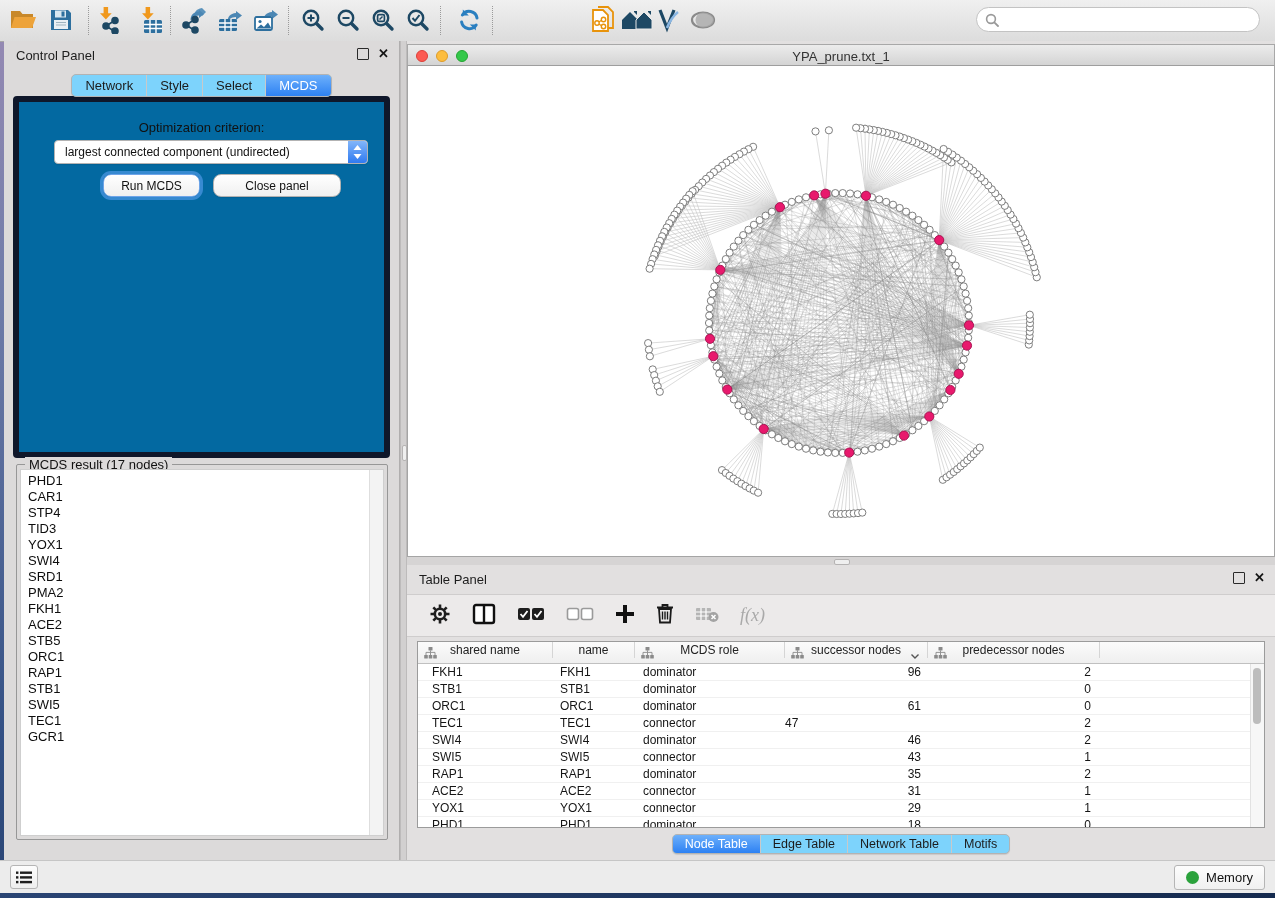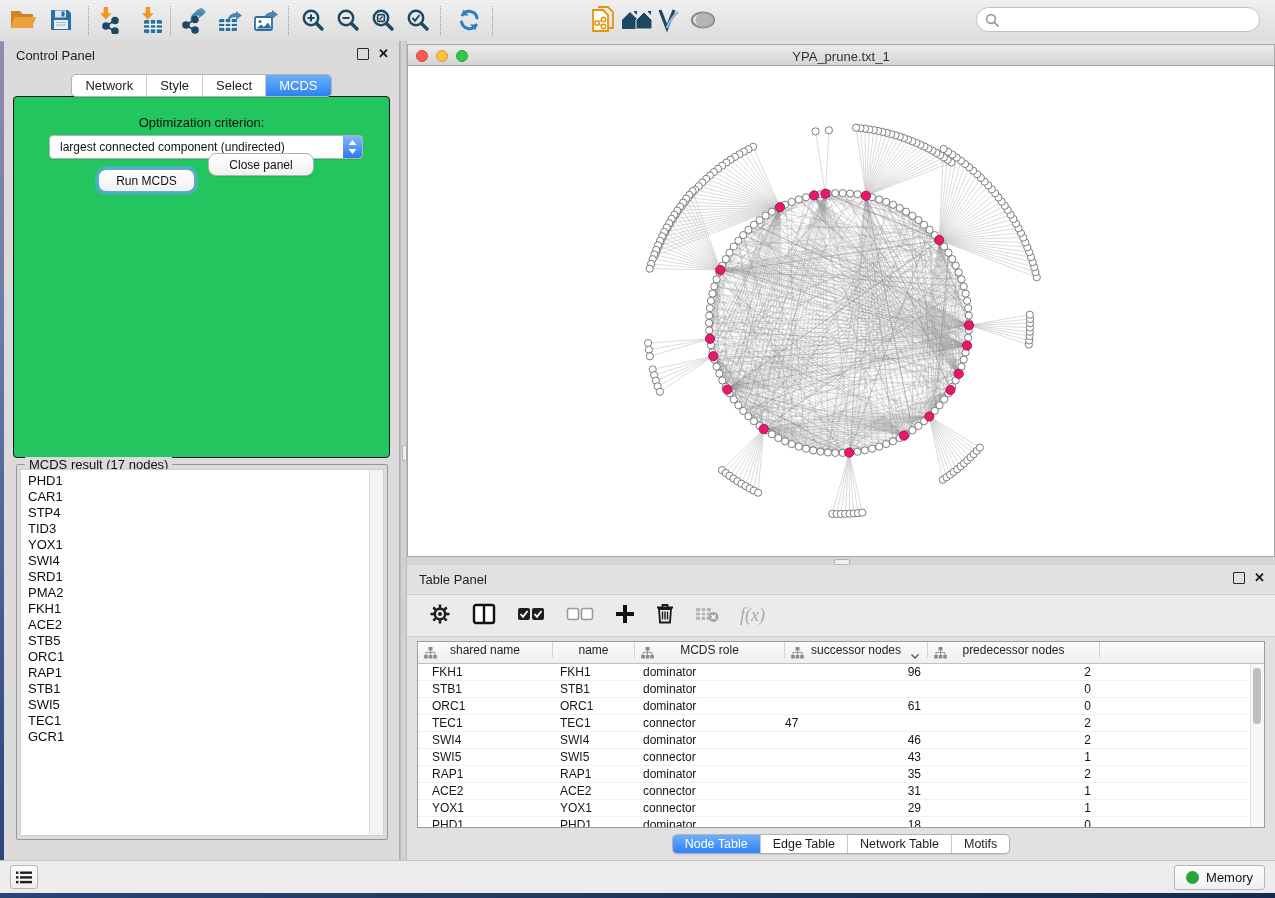--- a/index.html
+++ b/index.html
@@ -19,28 +19,28 @@
   .vsplit{position:absolute;left:400px;top:41px;width:7px;height:819px;background:#d2d0d0;border-left:1px solid #bdbbbb;border-right:1px solid #bdbbbb;box-sizing:border-box;}
   .vsplit .grip{position:absolute;left:1px;top:404px;width:3px;height:14px;background:#efefef;border:1px solid #b5b3b3;border-radius:2px;}
   .rightcol{position:absolute;left:407px;top:41px;width:868px;height:819px;background:#e2e0e0;}
   
   .phead{position:relative;height:29px;}
   .phead .ptitle{position:absolute;left:12px;top:7px;font-size:13px;color:#1d1d1d;}
   .wbtns{position:absolute;right:10px;top:7px;display:flex;gap:9px;align-items:center;}
   .float-ico{width:10px;height:10px;border:1.6px solid #2a2a2a;border-radius:1px;display:inline-block;}
   .close-ico{font-size:13px;font-weight:bold;color:#151515;line-height:10px;}
   
-  .seg{display:inline-flex;background:#ffffff;border:1px solid #b3b3b3;border-radius:5px;overflow:hidden;box-shadow:0 1px 1px rgba(0,0,0,.10);}
+  .seg{display:inline-flex;background:#7dd3fc;border:1px solid #b3b3b3;border-radius:5px;overflow:hidden;box-shadow:0 1px 1px rgba(0,0,0,.10);}
   .seg .tab{padding:2px 13px;font-size:13px;color:#1c1c1c;border-right:1px solid #c9c9c9;line-height:17px;white-space:nowrap;}
   .seg .tab:last-child{border-right:none;}
   .seg .tab.active{background:linear-gradient(#6db0fb,#2d81f3);color:#fff;}
   .seg.small .tab{font-size:12.5px;padding:1px 12px;line-height:16px;}
   
   .cp-tabsrow{position:absolute;left:0;top:33px;width:100%;display:flex;justify-content:center;z-index:3;}
-  .cp-box{position:absolute;left:9px;top:55px;width:377px;height:362px;background:#22c55e;border:1px solid #0f172a;border-radius:4px;box-sizing:border-box;}
+  .cp-box{position:absolute;left:9px;top:55px;width:377px;height:362px;background:#0369a1;border:6px solid #0f172a;border-radius:4px;box-sizing:border-box;}
   .opt-label{position:absolute;left:0;top:18px;width:100%;text-align:center;font-size:13px;color:#111;}
   .dropdown{position:absolute;left:35px;top:38px;width:314px;height:24px;background:#fff;border:1px solid #b3b3b3;border-radius:4px;
     display:flex;align-items:center;box-sizing:border-box;box-shadow:0 1px 1px rgba(0,0,0,.08);}
   .dropdown .dval{flex:1;font-size:12px;color:#111;padding-left:10px;white-space:nowrap;}
   .dropdown .stepper{width:19px;height:22px;border-radius:0 3px 3px 0;background:linear-gradient(#82b6fa,#2f7af0);
     display:flex;flex-direction:column;align-items:center;justify-content:center;gap:2px;}
   .macbtn{position:absolute;height:23px;background:linear-gradient(#ffffff,#f0f0f0);border:1px solid #b2b2b2;border-radius:8px;
     font-size:12px;color:#111;display:flex;align-items:center;justify-content:center;box-sizing:border-box;box-shadow:0 1px 1px rgba(0,0,0,.08);}
   .macbtn.focus{box-shadow:0 0 0 3px rgba(98,165,250,.55);border-color:#6ea4e8;}
   
@@ -256,21 +256,21 @@
         <span class="stepper">
           <svg width="9" height="6" viewBox="0 0 9 6">
               <path d="M4.5 0L8.5 5h-8z" fill="#fff"></path>
             </svg>
           <svg width="9" height="6" viewBox="0 0 9 6">
               <path d="M4.5 6L0.5 1h8z" fill="#fff"></path>
             </svg>
         </span>
       </div>
       <div class="macbtn focus" style="left:84px;top:72px;width:97px">Run MCDS</div>
-      <div class="macbtn" style="left:194px;top:56px;width:106px">Close panel</div>
+      <div class="macbtn" style="left:194px;top:72px;width:128px">Close panel</div>
     </div>
     <div class="fieldset">
       <span class="legend">MCDS result (17 nodes)</span>
       <div class="mlist">
         <div id="mcds-items" style="padding-top:3px">
             <div class="mitem">PHD1</div>
             <div class="mitem">CAR1</div>
             <div class="mitem">STP4</div>
             <div class="mitem">TID3</div>
             <div class="mitem">YOX1</div>

